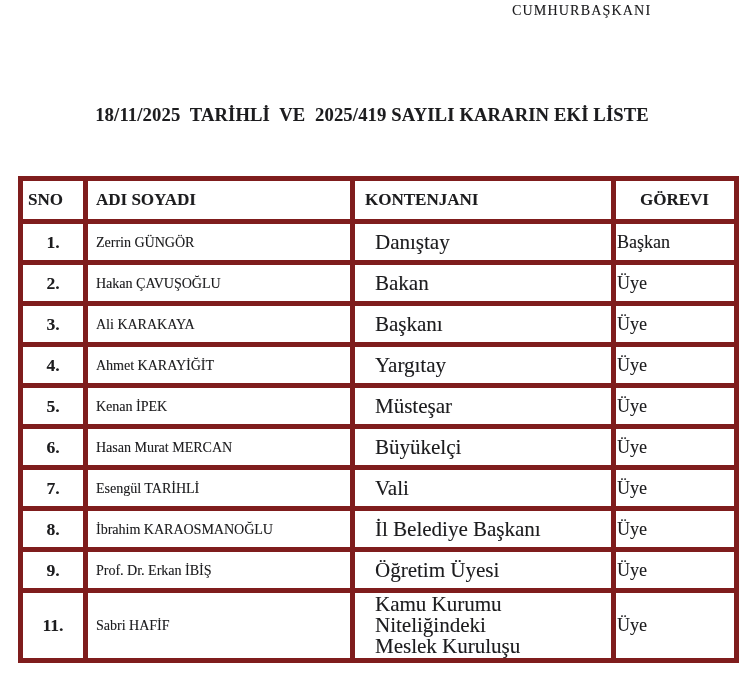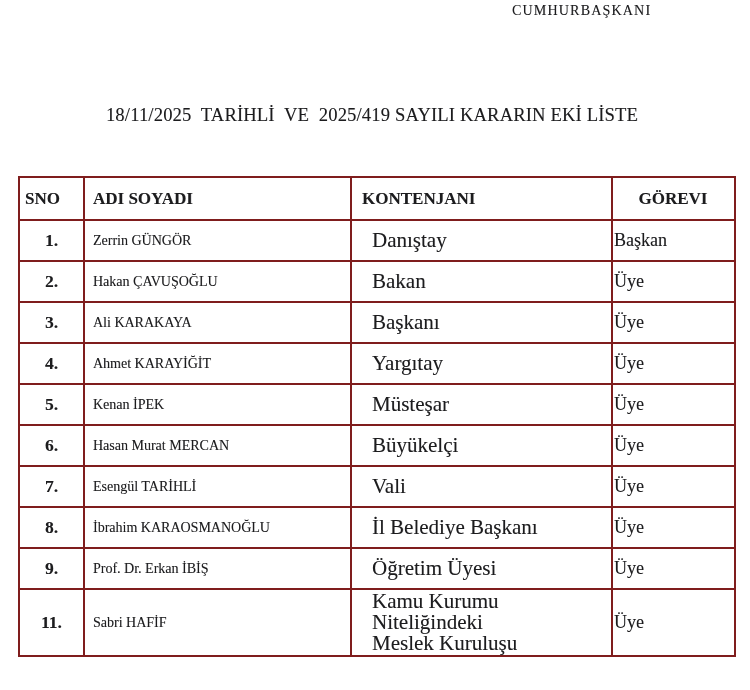--- a/index.html
+++ b/index.html
@@ -27,35 +27,35 @@
     letter-spacing: 1.2px;
     white-space: pre;
     margin-left: 28px;
   }
   .doc-title {
     position: absolute;
     left: 0;
     top: 105px;
     width: 744px;
     text-align: center;
-    font-weight: normal;
+    font-weight: bold;
     font-size: 18.5px;
     letter-spacing: 0.2px;
     white-space: pre;
   }
   table.annex {
     position: absolute;
     left: 18px;
     top: 176px;
     width: 716px;
     border-collapse: collapse;
     table-layout: fixed;
   }
   .annex th, .annex td {
-    border: 2px solid #7f1d1d;
+    border: 5px solid #7f1d1d;
     vertical-align: middle;
     overflow: hidden;
   }
   .annex thead tr { height: 43px; }
   .annex tbody tr { height: 41px; }
   .annex tbody tr.tall-1 { height: 44px; }
   .annex tbody tr.tall-2 { height: 46px; }
 
   .annex th {
     font-weight: bold;

